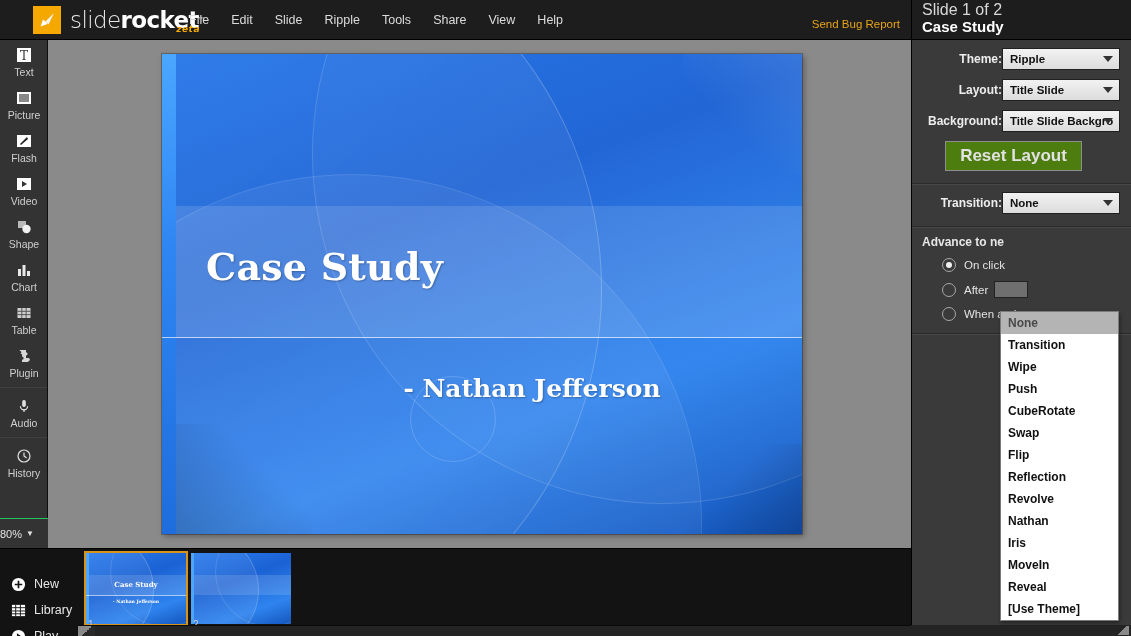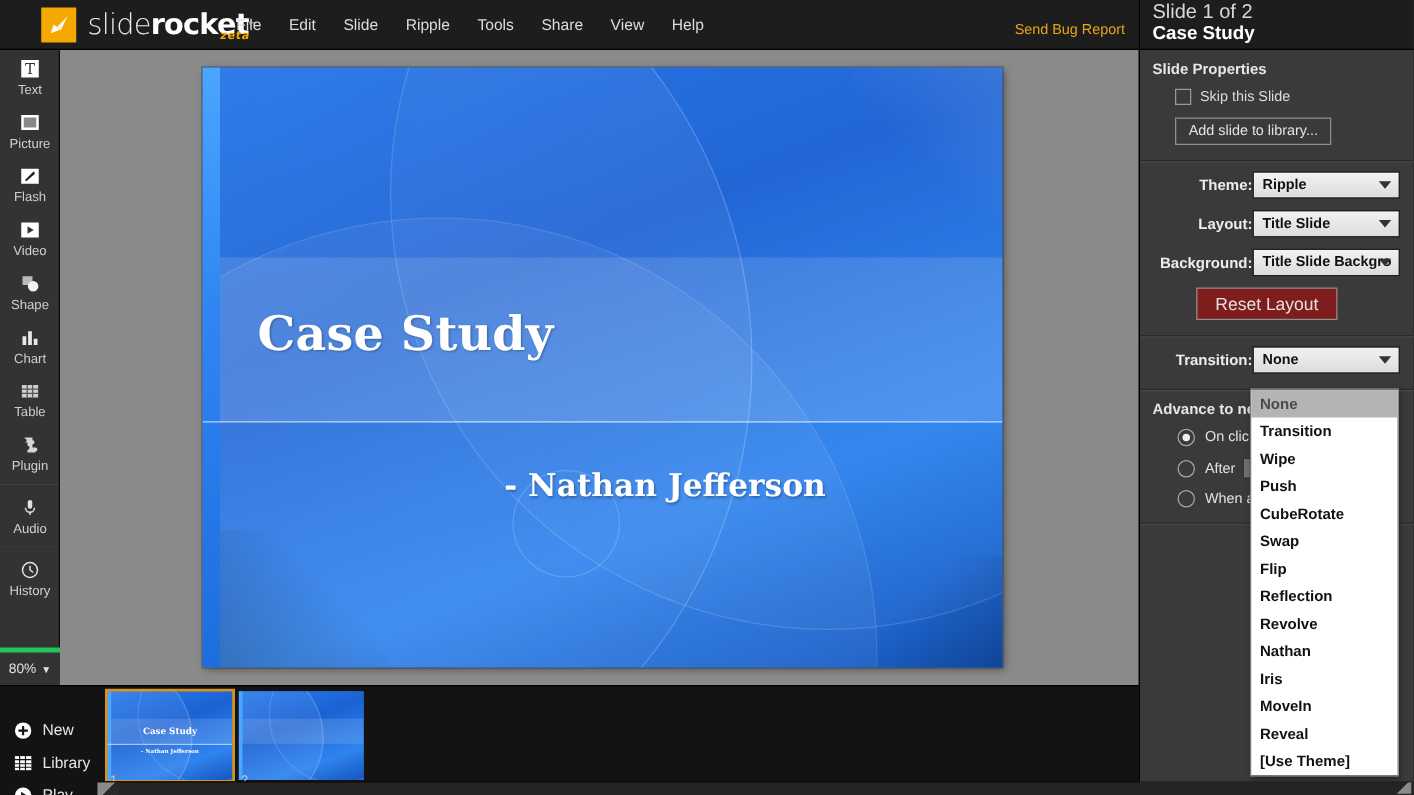--- a/index.html
+++ b/index.html
@@ -73,22 +73,22 @@
   }
   .tool .ticon {
     width: 18px; height: 18px; display: flex; align-items: center;
     justify-content: center; margin-bottom: 2px;
   }
   .tool .tlabel { color: #cfcfcf; font-size: 10.5px; line-height: 12px; }
   .tool-sep { height: 1px; background: #262626; border-bottom: 1px solid #3f3f3f; margin: 3px 0; }
 
   .zoomctl {
     position: absolute; left: 0; bottom: 0; width: 48px; height: 30px;
-    display: flex; align-items: center; justify-content: center;
-    border-top: 4px solid #22c55e;
+    display: flex; align-items: center; 
+    border-top: 1px solid #22c55e;
     color: #e2e2e2; font-size: 11px; cursor: default;
     background: #333;
   }
   .zoomctl .caret { margin-left: 4px; font-size: 8px; }
 
   
   .canvasarea {
     position: absolute; left: 48px; top: 40px; width: 863px; height: 508px;
     background: #8a8a8a;
     overflow: hidden;
@@ -220,23 +220,24 @@
     color: #111; font-size: 11.5px; font-weight: 700;
     padding-left: 7px; white-space: nowrap; overflow: hidden;
   }
   .sel .selcaret {
     position: absolute; right: 6px; top: 50%; transform: translateY(-50%);
     width: 0; height: 0; border-left: 5px solid transparent;
     border-right: 5px solid transparent; border-top: 6px solid #333;
   }
   .btn-center { text-align: center; margin-top: 3px; }
   .btn-reset {
-    display: inline-block; border: 1px solid #8e8e8e; background: #7f1d1d;
-    color: #e2e2e2; font-size: 14px; padding: 4px 14px; cursor: default;
+    display: inline-block; border: 1px solid #8e8e8e; background: #4d7c0f;
+    color: #e2e2e2; font-size: 17px; padding: 4px 14px; cursor: default;
     margin-right: 16px;
+    font-weight: bold;
   }
 
   .radiorow { display: flex; align-items: center; margin: 0 0 9px 20px; }
   .radio {
     width: 14px; height: 14px; border-radius: 50%; border: 1px solid #a8a8a8;
     background: #3a3a3a; margin-right: 8px;
     display: flex; align-items: center; justify-content: center;
     flex: 0 0 14px;
   }
   .radio.on::after {
@@ -515,28 +516,20 @@
     </div>
   </div>
 
   <div class="rightpanel">
 
     <div class="rp-header">
       <div class="slidecount">Slide 1 of 2</div>
       <div class="slidename">Case Study</div>
     </div>
 
-    <div class="rp-section">
-      <div class="rp-sec-title">Slide Properties</div>
-      <div class="chkrow">
-        <span class="chkbox"></span>
-        <span class="chklabel">Skip this Slide</span>
-      </div>
-      <div class="btn-outline">Add slide to library...</div>
-    </div>
 
     <div class="rp-section">
       <div class="fieldrow">
         <span class="fieldlabel">Theme:</span>
         <div class="sel">
           <span class="seltxt">Ripple</span>
           <span class="selcaret"></span>
         </div>
       </div>
       <div class="fieldrow">

